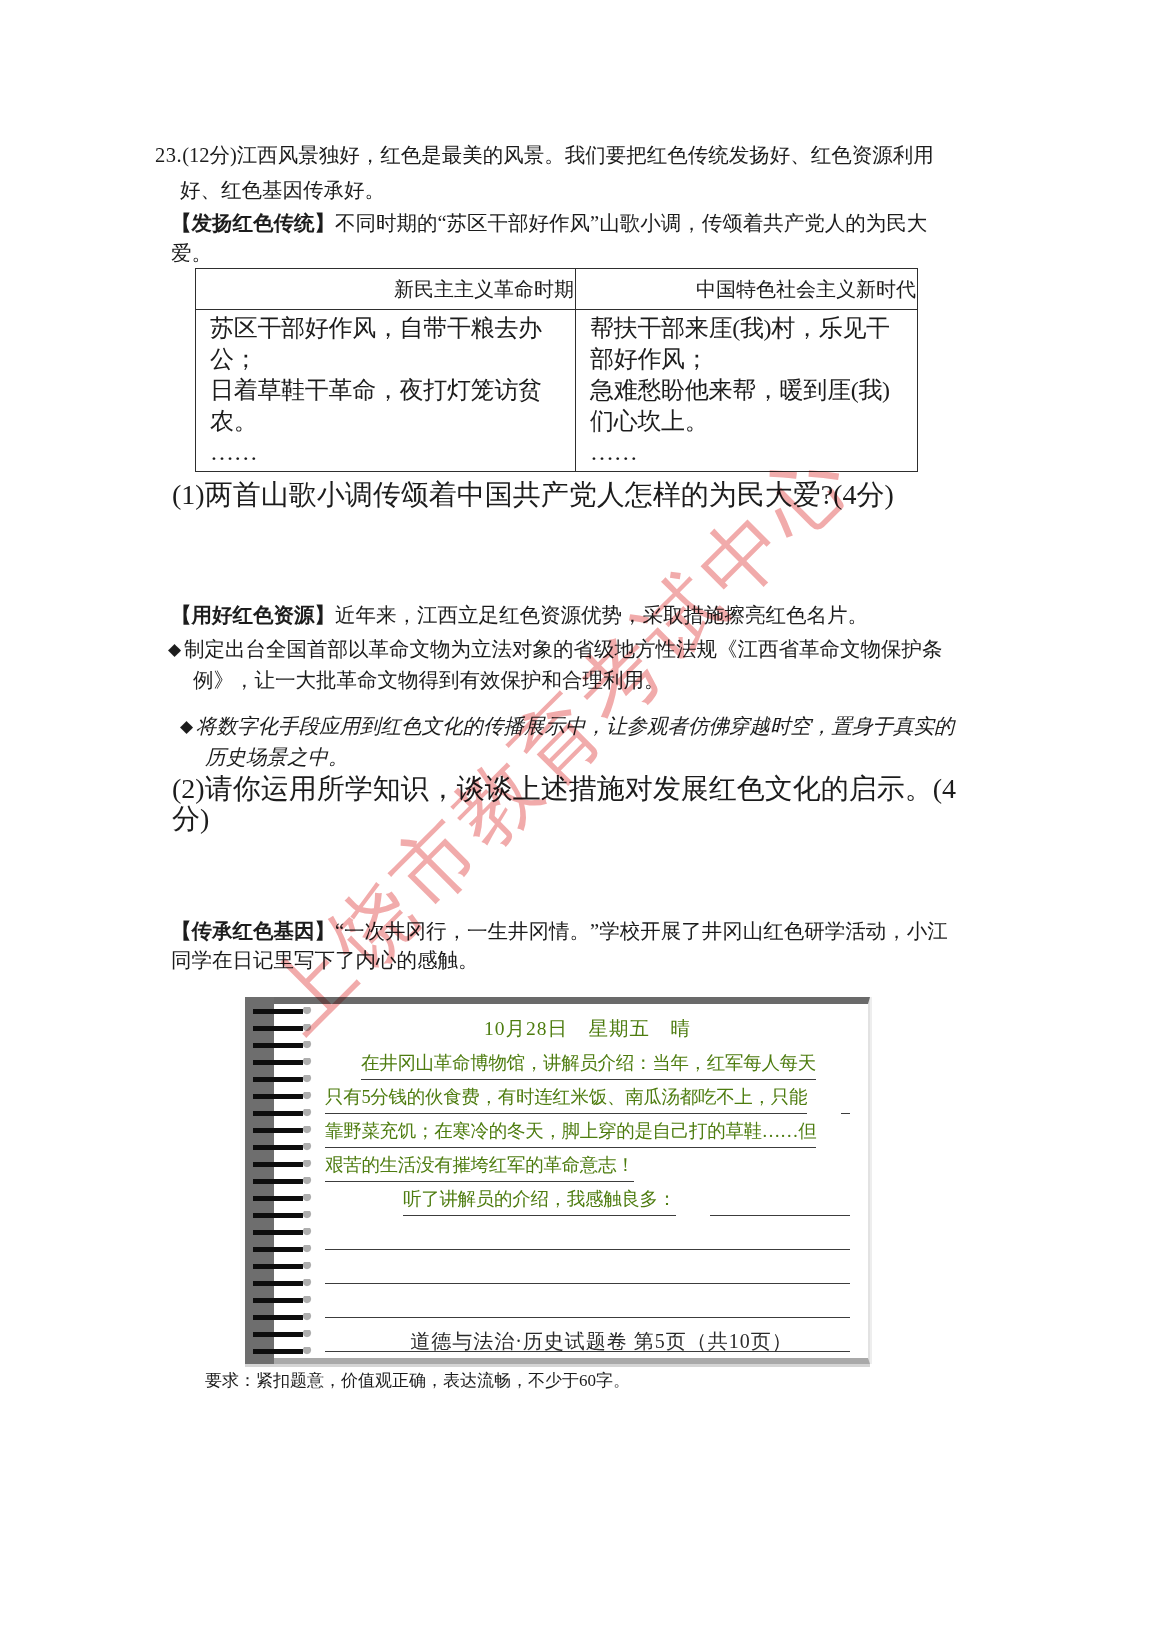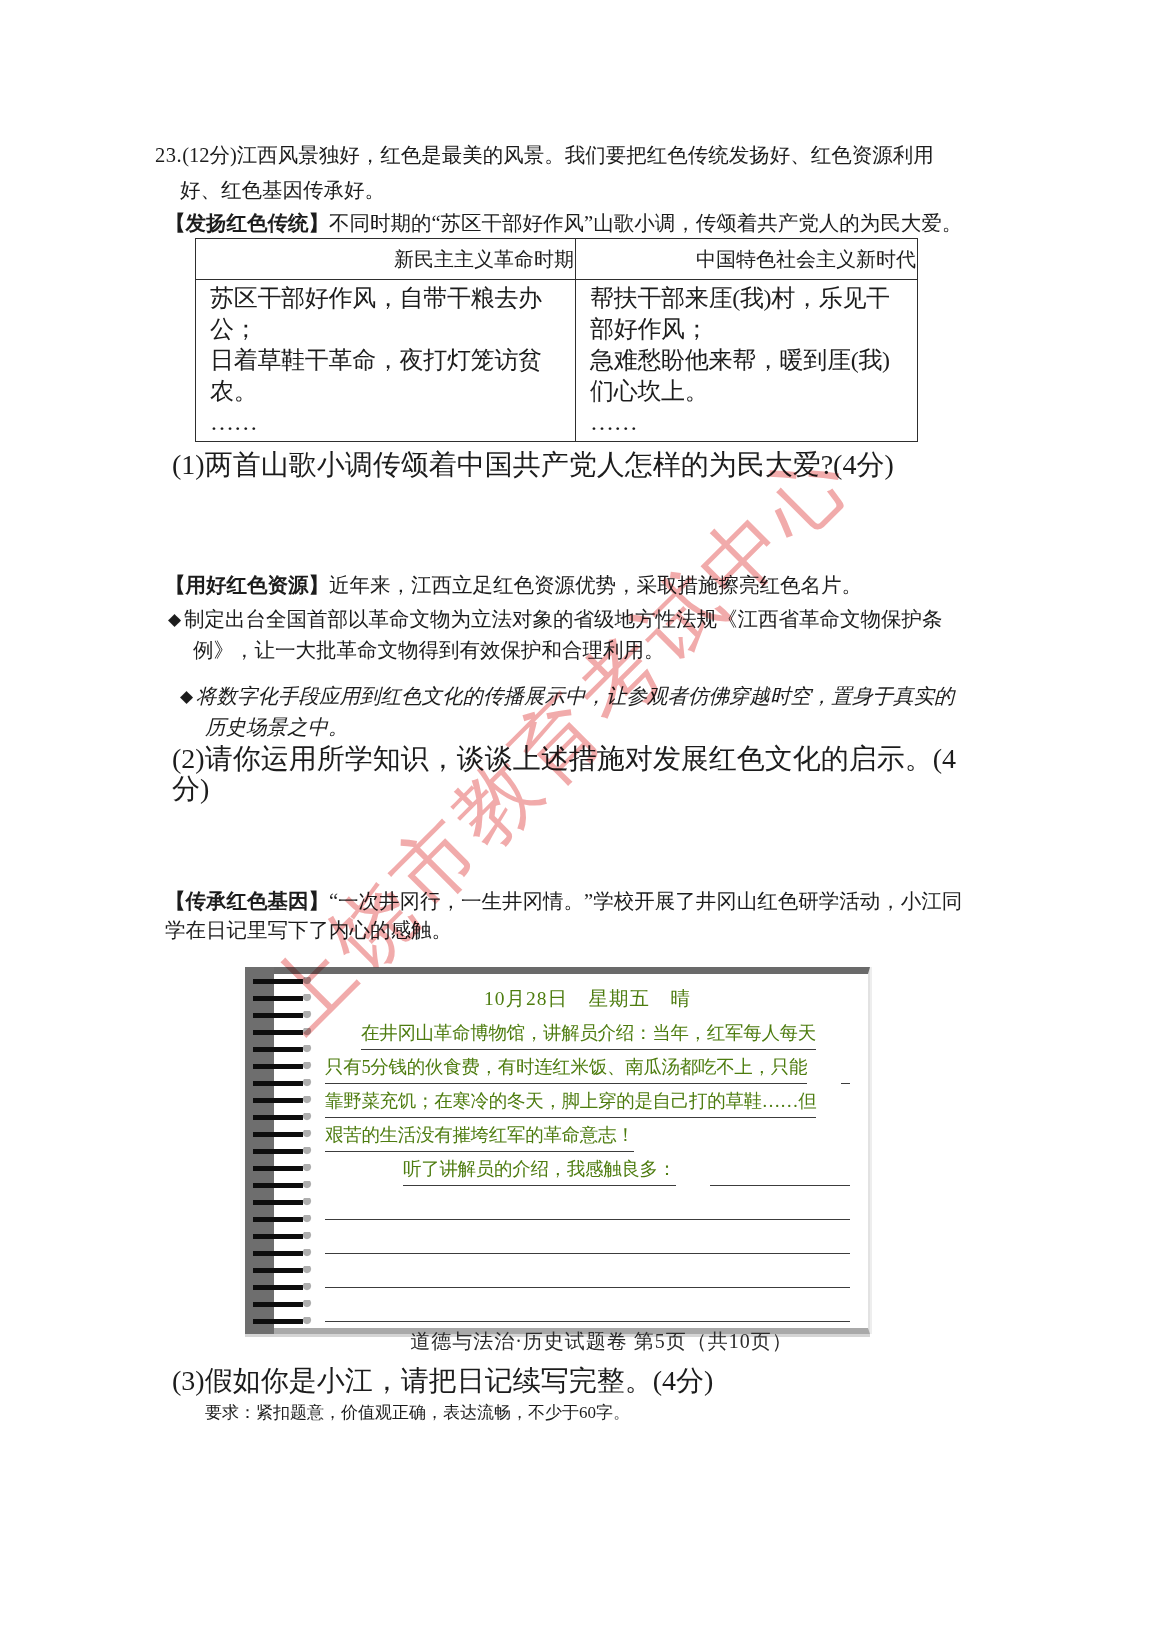--- a/index.html
+++ b/index.html
@@ -7,21 +7,21 @@
     position:relative;width:1158px;height:1638px;margin:0 auto;
     background:#ffffff;overflow:hidden;
     font-family:"Liberation Serif","DejaVu Serif",serif;
     color:#1c1c1c;
   }
   .content{position:absolute;left:155px;top:138px;width:812px;}
   p{margin:0;}
   .para{font-size:20.5px;line-height:35px;}
   .hang{padding-left:25px;text-indent:-25px;}
   .qnum{letter-spacing:0.5px;margin-top:48px;}
-  .tagline{font-size:20.5px;line-height:30px;margin-left:10px;}
+  .tagline{font-size:20.5px;line-height:30px;margin-left:16px;}
   .tag{font-family:"Liberation Sans","DejaVu Sans",sans-serif;font-weight:700;font-size:20.5px;}
   .exam-table{
     border-collapse:collapse;margin-left:40px;margin-top:0;width:722px;
     table-layout:fixed;
   }
   .exam-table th,.exam-table td{border:1.6px solid #2e2e2e;}
   .exam-table th{
     height:38px;font-weight:400;font-size:20px;text-align:right;vertical-align:middle;
   }
   .exam-table col.c1{width:380px;}
@@ -168,20 +168,19 @@
           </div>
         <div class="d-row">
             <div class="d-fill"></div>
           </div>
         <div class="d-row">
             <div class="d-fill"></div>
           </div>
       </div>
     </div>
 
-    <p class="subq mt-q3">(3)假如你是小江，请把日记续写完整。(4分)</p>
     <p class="req">要求：紧扣题意，价值观正确，表达流畅，不少于60字。</p>
 
   </div>
 
   <div class="footer">道德与法治·历史试题卷  第5页（共10页）</div>
 
 </div>
 
 </body></html>

